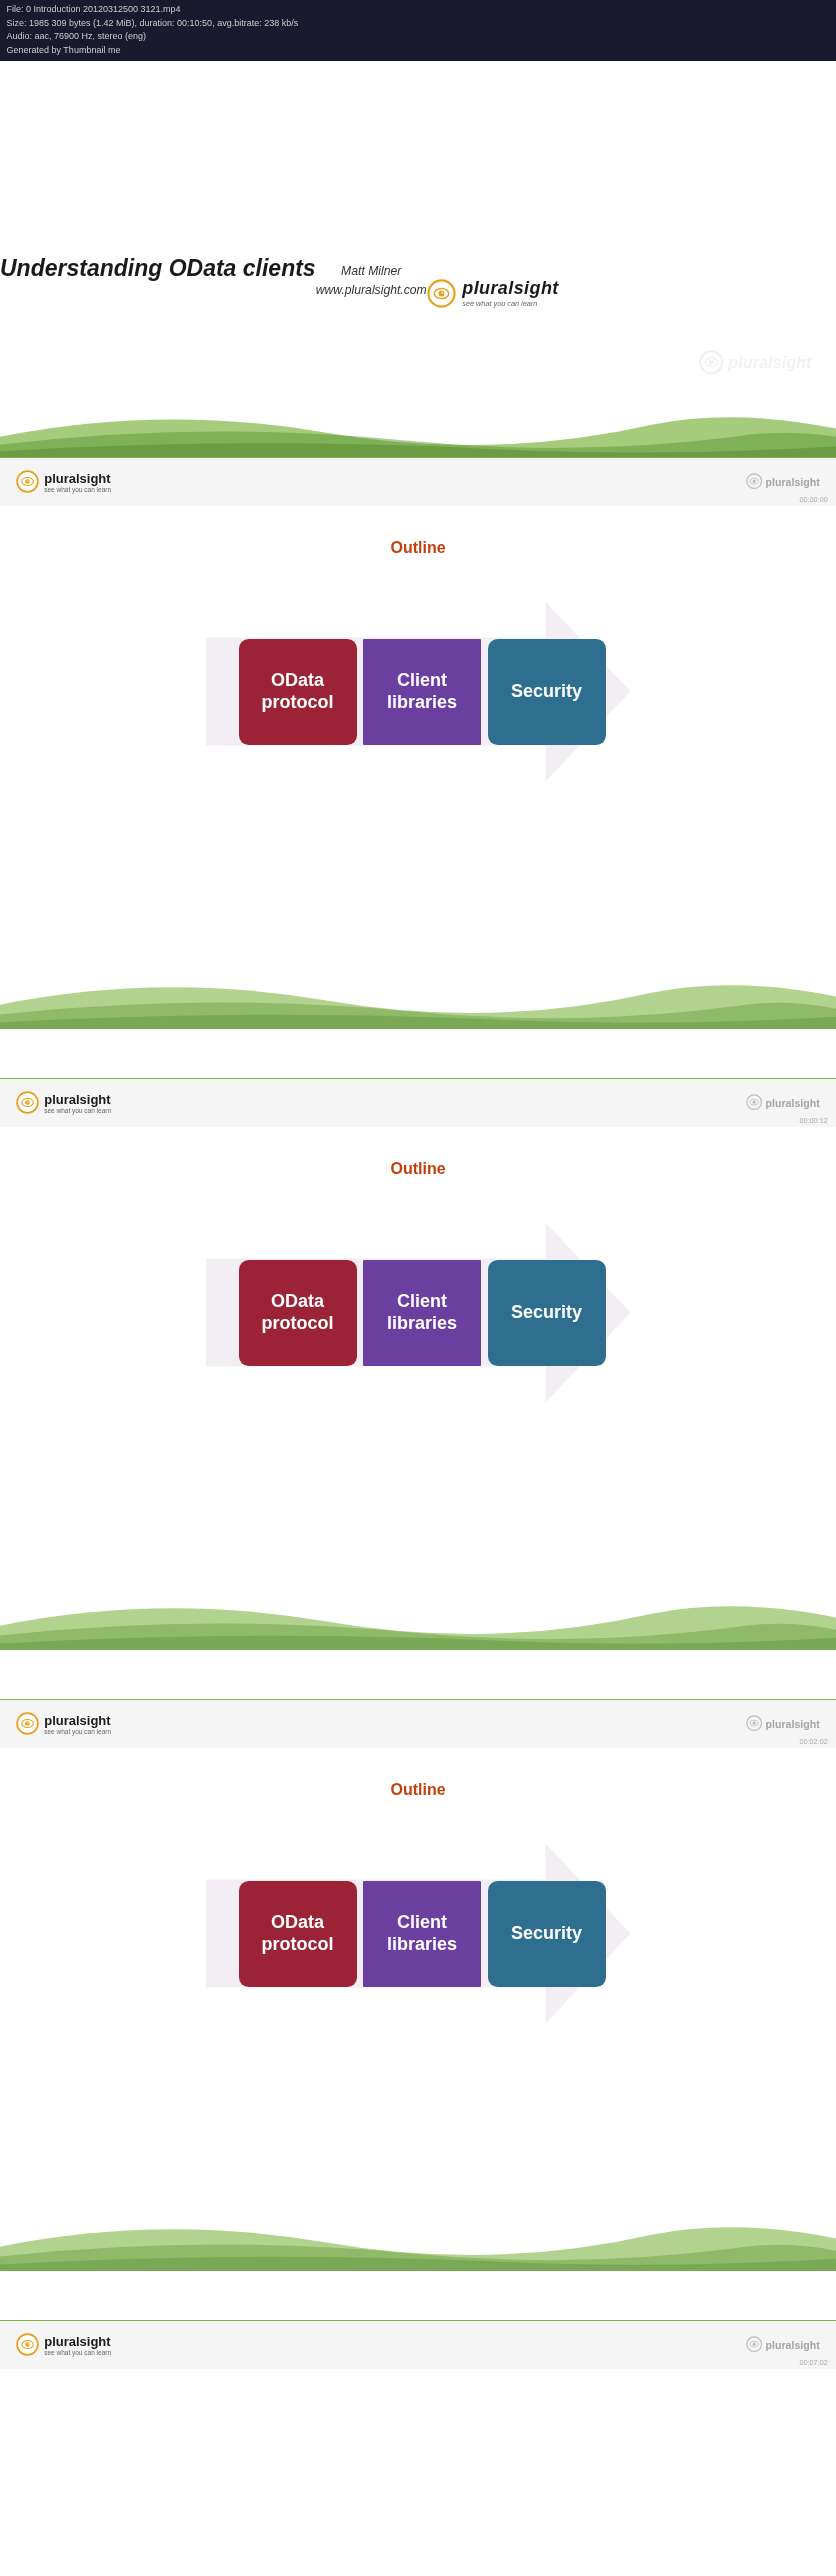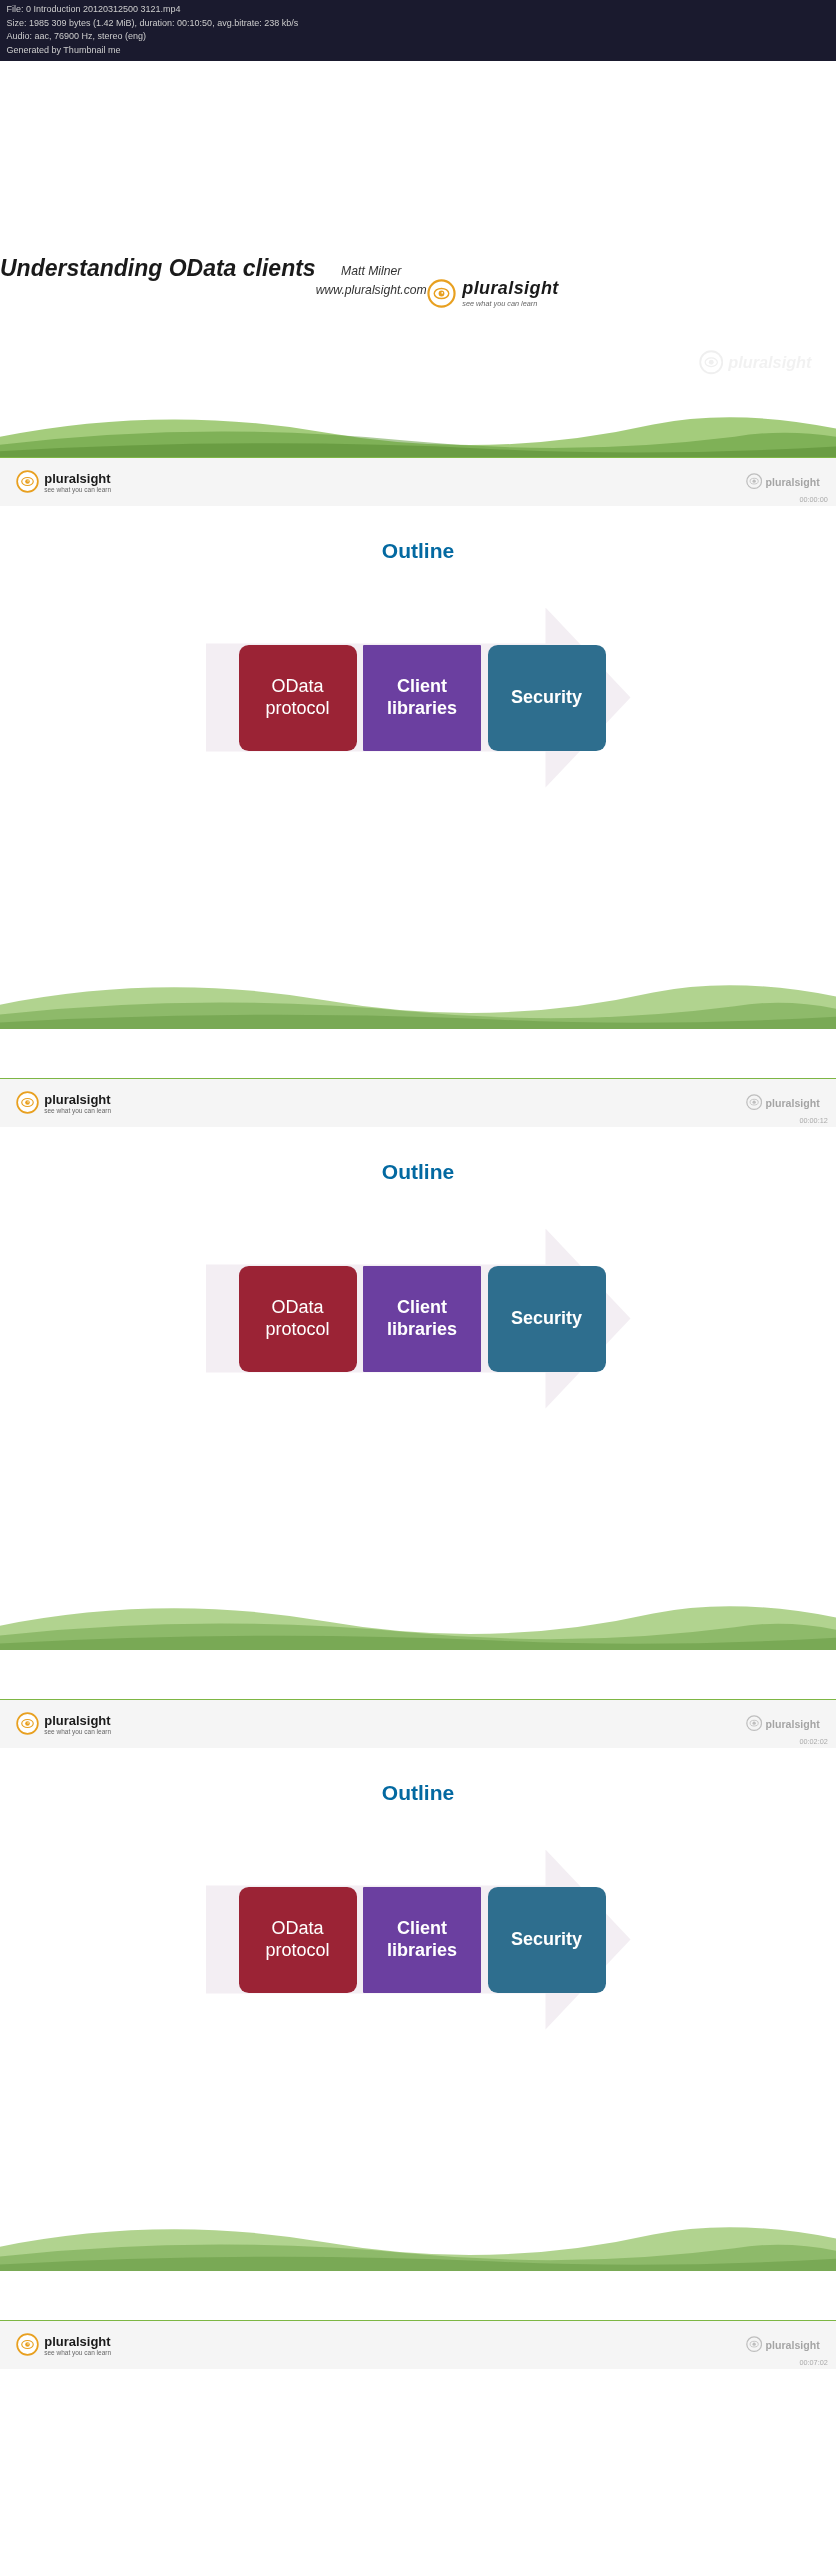--- a/index.html
+++ b/index.html
@@ -54,40 +54,40 @@
       letter-spacing: 0.4px;
     }
 
     .ps-tagline {
       font-size: 7.3px;
       color: #666;
       display: block;
     }
 
     .outline-heading {
-      font-size: 21px;
-      font-weight: bold;
-      color: #0369a1;
+      font-size: 16px;
+      font-weight: bold;
+      color: #c2410c;
       margin-top: 33px;
       margin-bottom: 33px;
       text-align: center;
     }
 
     .box-odata {
       background: #9b2335;
       border-radius: 9.8px;
       width: 118px;
       height: 106px;
       display: flex;
       align-items: center;
       justify-content: center;
       text-align: center;
       color: #fff;
       font-size: 18px;
-      font-weight: normal;
+      font-weight: bold;
       line-height: 1.2;
       padding: 8.2px;
     }
 
     .box-client {
       background: #6b3fa0;
       border-radius: 1px;
       width: 118px;
       height: 106px;
       display: flex;

